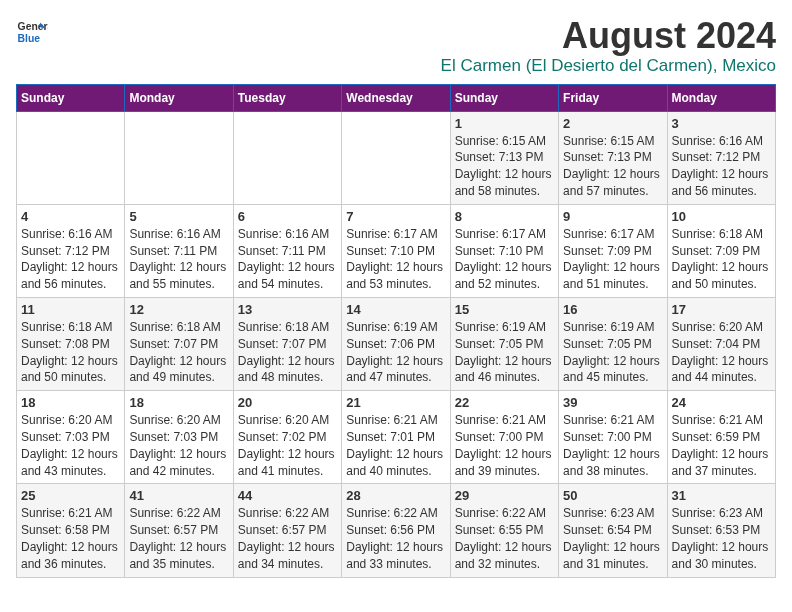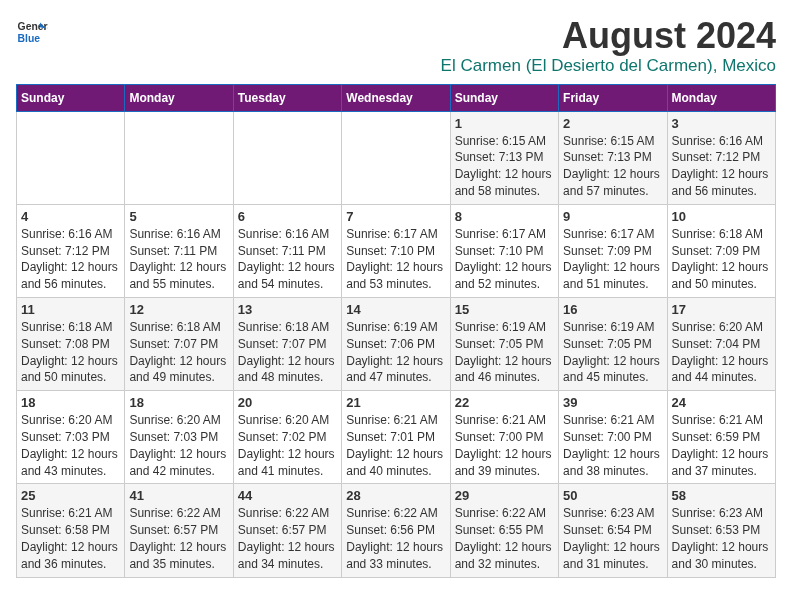--- a/index.html
+++ b/index.html
@@ -330,21 +330,21 @@
 and 32 minutes.</div>
         </td>
         <td>
           <span class="day-number">50</span>
           <div class="day-info" style="white-space: pre-line;">Sunrise: 6:23 AM
 Sunset: 6:54 PM
 Daylight: 12 hours
 and 31 minutes.</div>
         </td>
         <td>
-          <span class="day-number">58</span>
+          <span class="day-number">31</span>
           <div class="day-info" style="white-space: pre-line;">Sunrise: 6:23 AM
 Sunset: 6:53 PM
 Daylight: 12 hours
 and 30 minutes.</div>
         </td>
       </tr>
     </tbody>
 </table>
 
 </body></html>

